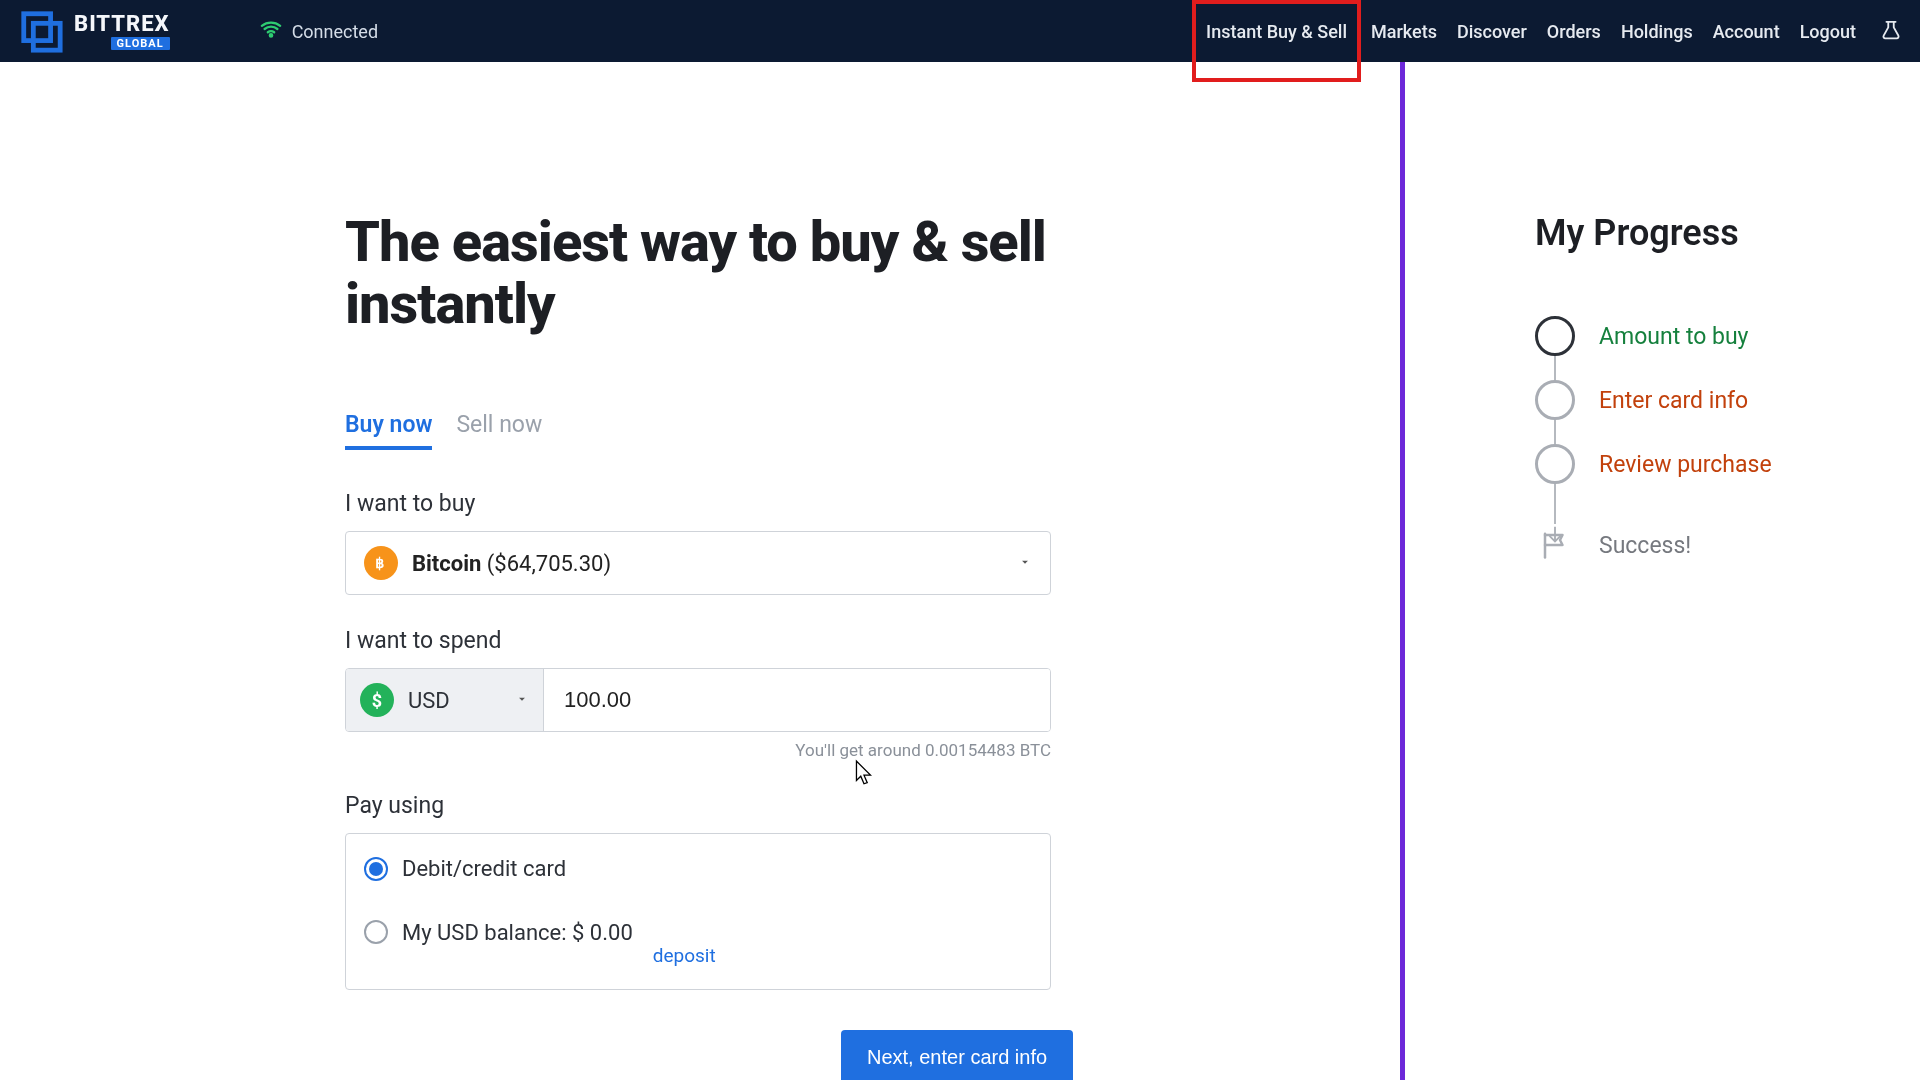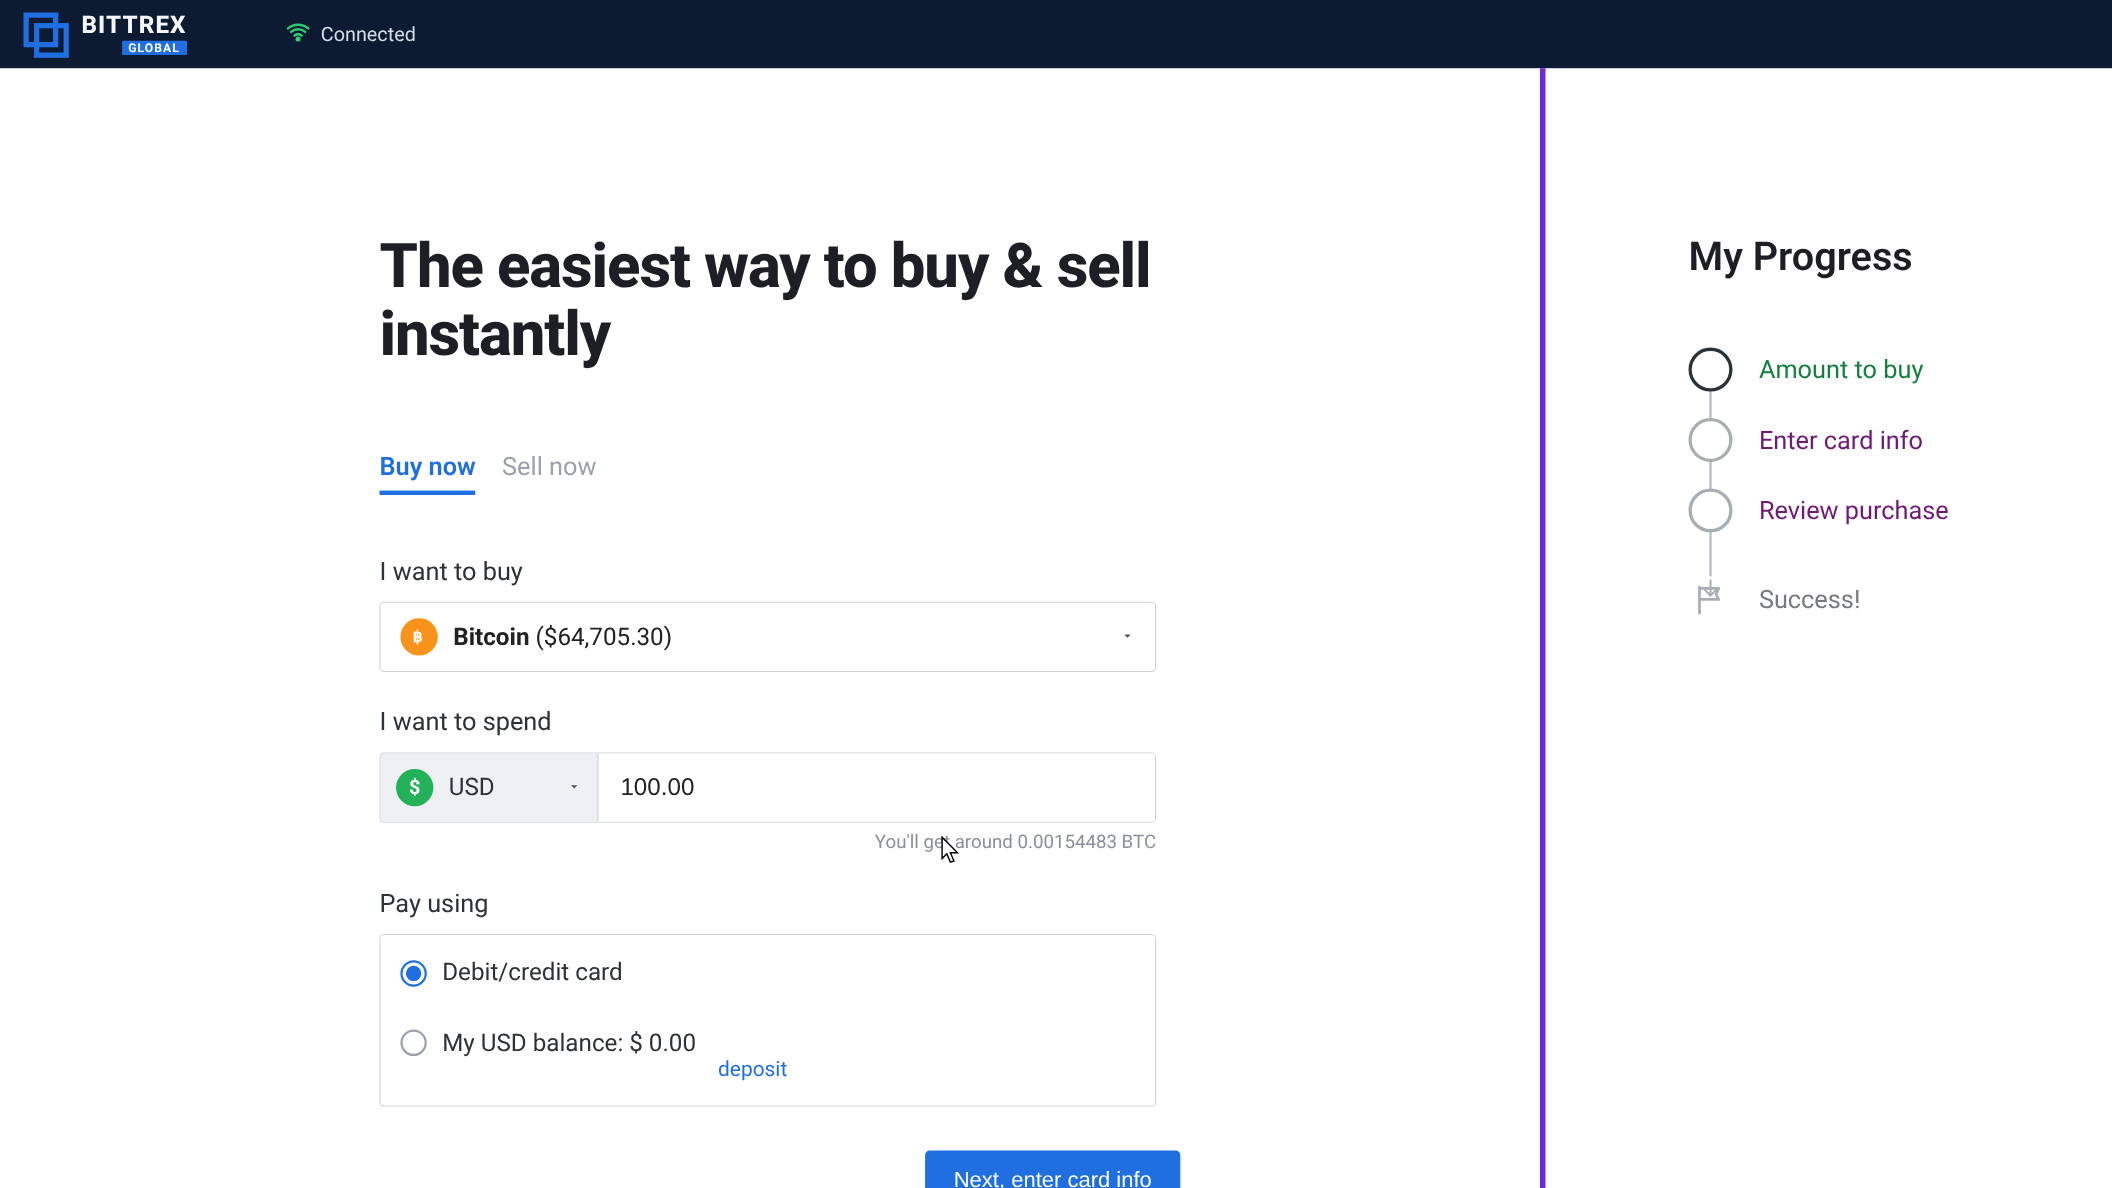--- a/index.html
+++ b/index.html
@@ -26,21 +26,21 @@
   .content { display: flex; height: calc(100% - 62px); }
   .main { flex: 0 0 1400px; padding: 150px 0 0 345px; position: relative; }
   .sidebar { flex: 1; border-left: 5px solid #6d28d9; padding: 150px 0 0 130px; }
 
   .page-title { font-size: 56px; font-weight: 800; line-height: 1.1; letter-spacing: -1px; color: #1d1f24; max-width: 720px; }
 
   .tabs { display: flex; gap: 24px; margin-top: 76px; font-size: 23px; }
   .tab { padding-bottom: 8px; color: #9aa1ab; cursor: pointer; }
   .tab.active { color: #1f6fe0; border-bottom: 4px solid #1f6fe0; font-weight: 600; }
 
-  .group { margin-top: 56px; max-width: 706px; }
+  .group { margin-top: 40px; max-width: 706px; }
   .group2 { margin-top: 32px; max-width: 706px; }
   .label { font-size: 23px; color: #2d3138; margin-bottom: 14px; }
 
   .select-box { border: 1px solid #cfd3d9; border-radius: 4px; height: 64px; display: flex; align-items: center; padding: 0 18px; cursor: pointer; position: relative; }
   .coin-icon { width: 34px; height: 34px; border-radius: 50%; background: #f7931a; display: flex; align-items: center; justify-content: center; margin-right: 14px; }
   .coin-icon svg { width: 20px; height: 20px; }
   .coin-label { font-size: 22px; color: #222; }
   .coin-label b { font-weight: 700; }
   .caret { margin-left: auto; }
 
@@ -60,21 +60,21 @@
   .deposit-link { color:#1f6fe0; font-size:19px; margin-left:6px; text-decoration:none;margin-top:47px; }
 
   .next-btn { margin-top: 40px; margin-left: 496px; height: 54px; padding: 0 26px; background: #1f6fe0; color:#fff; border:none; border-radius: 4px; font-size: 20px; font-weight: 500; cursor:pointer; }
 
   
   .progress-title { font-size: 36px; font-weight: 600; color:#1d1f24; margin-bottom: 50px; }
   .steps { display:flex; flex-direction:column; position:relative; }
   .step { display:flex; align-items:center; gap: 24px; position:relative; height: 64px; }
   .step .circle { width: 40px; height: 40px; border: 3px solid #a9adb4; border-radius:50%; background:#fff; z-index:1; }
   .step.first .circle { border-color:#2d3138; }
-  .step .txt { font-size: 23px; color:#701a75; }
+  .step .txt { font-size: 23px; color:#c2410c; }
   .step.first .txt { color:#15803d; }
   .connector { position:absolute; left: 19px; top: 44px; width:2px; height: 176px; background:#b5b9bf; }
   .arrowdown { position:absolute; left:9px; top:220px; z-index:0; color:#a9adb4; }
   .flag-step { display:flex; align-items:center; gap:24px; margin-top: 34px; }
   .flag-step .txt { font-size:23px; color:#76797f; }
 
   .cursor-img { position:absolute; left: 853px; top: 697px; pointer-events:none; z-index:5; }
 </style>
 </head>
 <body>
@@ -96,20 +96,35 @@
       <svg width="22" height="22" viewBox="0 0 24 24" fill="none" stroke="currentColor" stroke-width="2.5" stroke-linecap="round">
         <path d="M2 8.5a16 16 0 0 1 20 0"></path>
           <path d="M5 12a11 11 0 0 1 14 0"></path>
           <path d="M8.5 15.5a6 6 0 0 1 7 0"></path>
           <circle cx="12" cy="19" r="1.3" fill="currentColor"></circle>
       </svg>
     </span>
     <span>Connected</span>
   </div>
 
+  <nav class="nav">
+    <a href="#" class="highlight">Instant Buy &amp; Sell</a>
+    <a href="#">Markets</a>
+    <a href="#">Discover</a>
+    <a href="#">Orders</a>
+    <a href="#">Holdings</a>
+    <a href="#">Account</a>
+    <a href="#">Logout</a>
+    <span class="flask-icon">
+      <svg width="22" height="22" viewBox="0 0 24 24" fill="none" stroke="currentColor" stroke-width="2" stroke-linecap="round" stroke-linejoin="round">
+        <path d="M9 2v6l-5 9a2 2 0 0 0 1.8 3h12.4a2 2 0 0 0 1.8-3l-5-9V2"></path>
+          <path d="M7 2h10"></path>
+      </svg>
+    </span>
+  </nav>
 </div>
 
 <div class="content">
 
   <div class="main">
     <h1 class="page-title">The easiest way to buy &amp; sell instantly</h1>
 
     <div class="tabs">
       <div class="tab active">Buy now</div>
       <div class="tab">Sell now</div>

